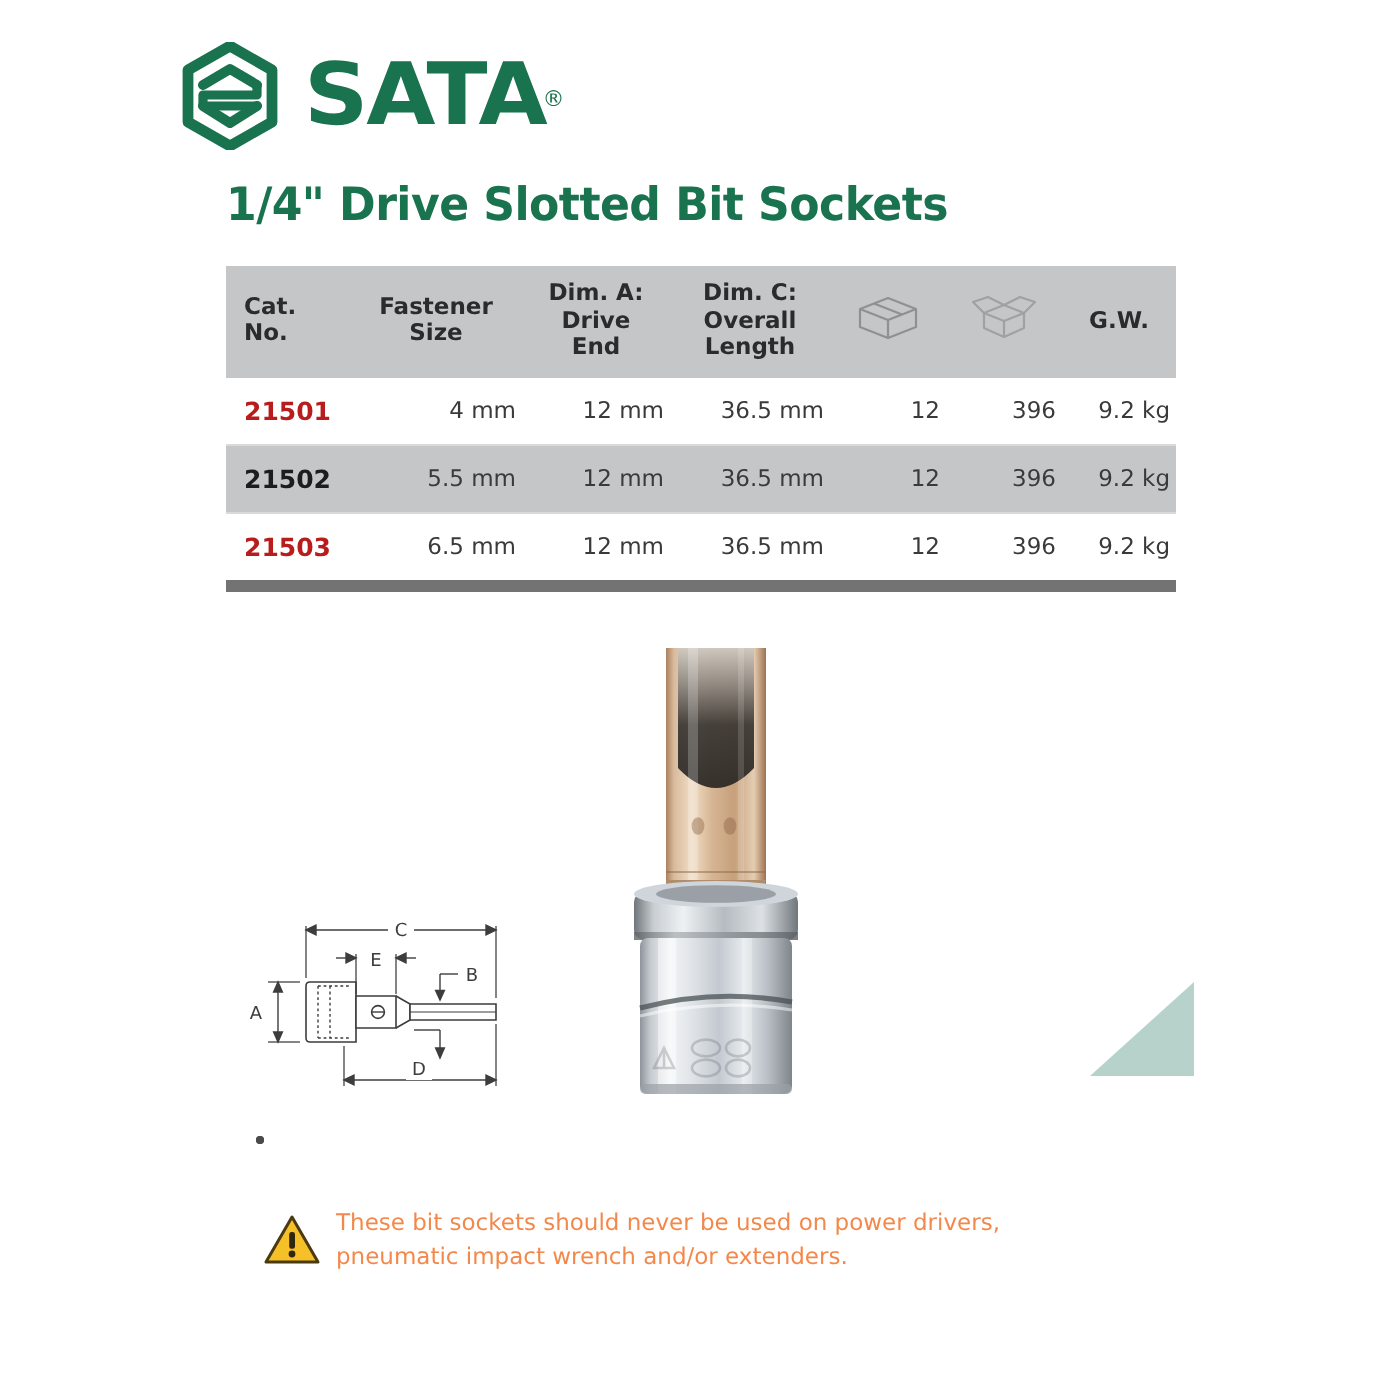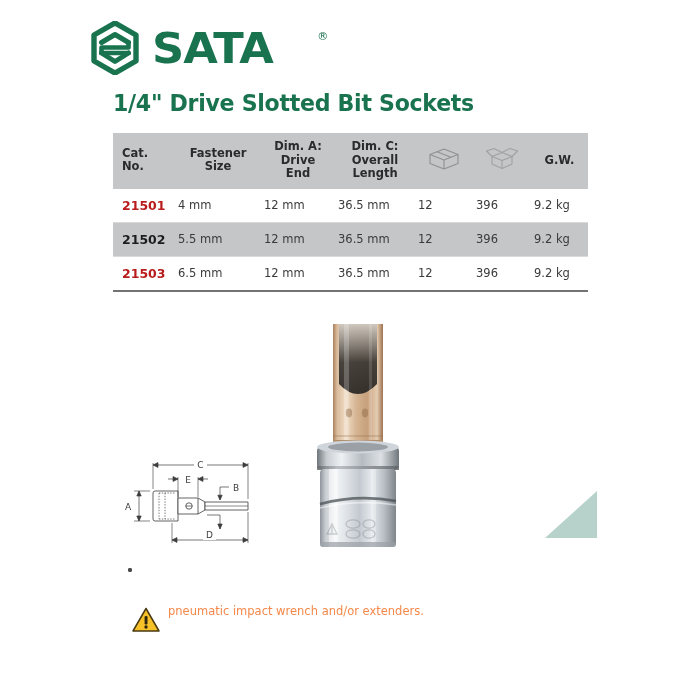--- a/index.html
+++ b/index.html
@@ -26,23 +26,22 @@
     align-items: center;
     gap: 10px;
   }
   #brand-logo-mark {
     width: 54px;
     height: 54px;
     flex: 0 0 54px;
   }
   #brand-wordmark {
     display: flex;
-    align-items: flex-start;
+    align-items: center;
     line-height: 1;
-    gap: 46px;
   }
   #brand-wordmark .word {
     font-family: "DejaVu Sans", sans-serif;
     font-weight: 700;
     font-size: 43px;
     letter-spacing: -1px;
     color: #19734f;
     line-height: 0.95;
     transform: scaleX(1.04);
     transform-origin: left center;
@@ -102,38 +101,38 @@
     box-sizing: border-box;
     margin-left: 28px;
   }
   #spec-table thead th.h-cat {
     text-align: left;
     padding-left: 9px;
   }
   #spec-table tbody td {
     font-size: 11.5px;
     color: #3a3a3a;
-    text-align: left;
+    text-align: right;
     padding: 8px 3px;
     border-bottom: 1px solid #d9dadc;
     height: 17px;
   }
   #spec-table tbody td.cell-cat {
     text-align: left;
     padding-left: 9px;
     font-weight: 700;
     color: #b91c1c;
     font-size: 12.5px;
   }
   #spec-table tbody tr.row-shaded td {
     background: #c5c6c8;
     color: #3a3a3a;
   }
   #spec-table tbody tr.row-shaded td.cell-cat { color: #1d1d1d; }
-  #spec-table tbody tr:last-child td { border-bottom: 2px solid #737373; }
+  #spec-table tbody tr:last-child td { border-bottom: 6px solid #737373; }
 
   .box-icon { display: block; margin: 0 auto; }
 
   
   #product-photo {
     position: absolute;
     left: 299px;
     top: 318px;
     width: 118px;
     height: 232px;
@@ -502,15 +501,16 @@
 
 <div id="warning-block">
   <span id="warning-icon">
     <svg viewBox="0 0 30 30" width="30" height="30" aria-hidden="true">
       <path d="M15 3.5 L28 26 L2 26 Z" fill="#f6c028" stroke="#4a3a12" stroke-width="1.5" stroke-linejoin="round"></path>
       <rect x="13.6" y="11" width="2.9" height="8.4" rx="1.2" fill="#2f2710"></rect>
       <circle cx="15" cy="22" r="1.7" fill="#2f2710"></circle>
     </svg>
   </span>
   <div id="warning-lines">
+    <p>These bit sockets should never be used on power drivers,</p>
     <p>pneumatic impact wrench and/or extenders.</p>
   </div>
 </div>
 
 </body></html>

